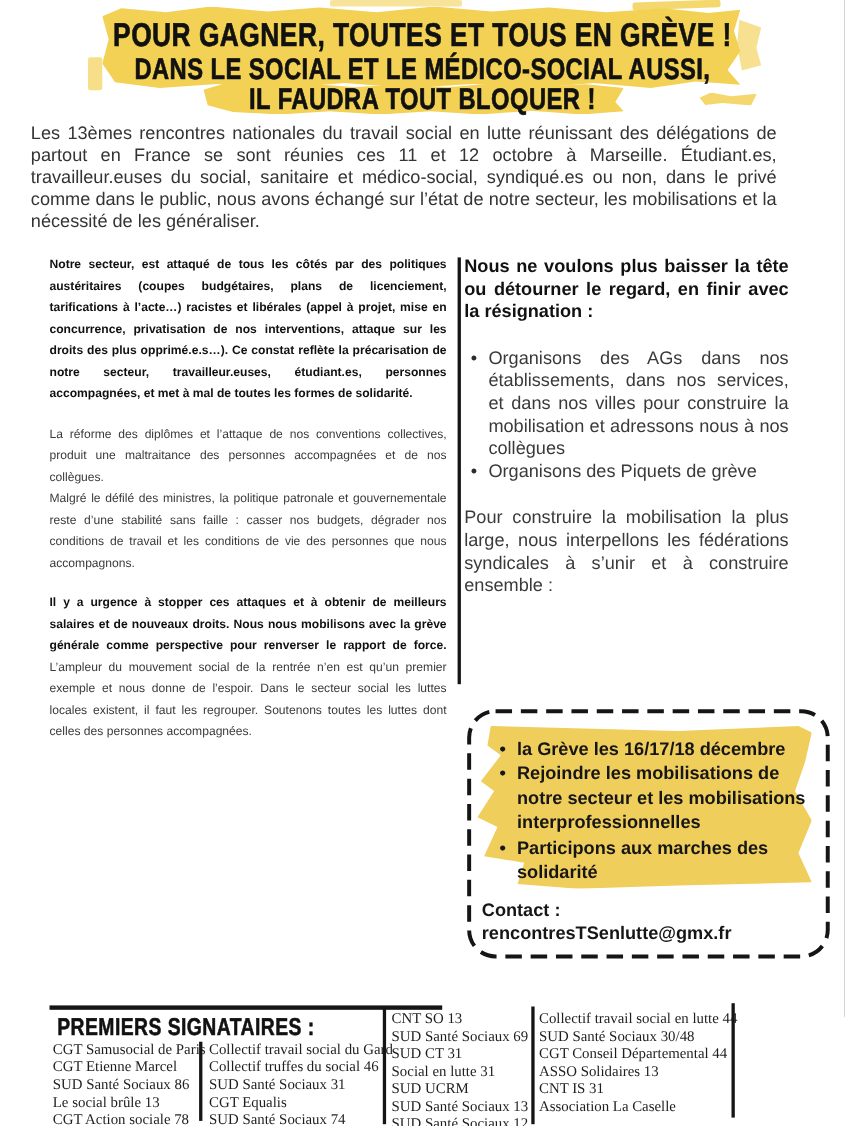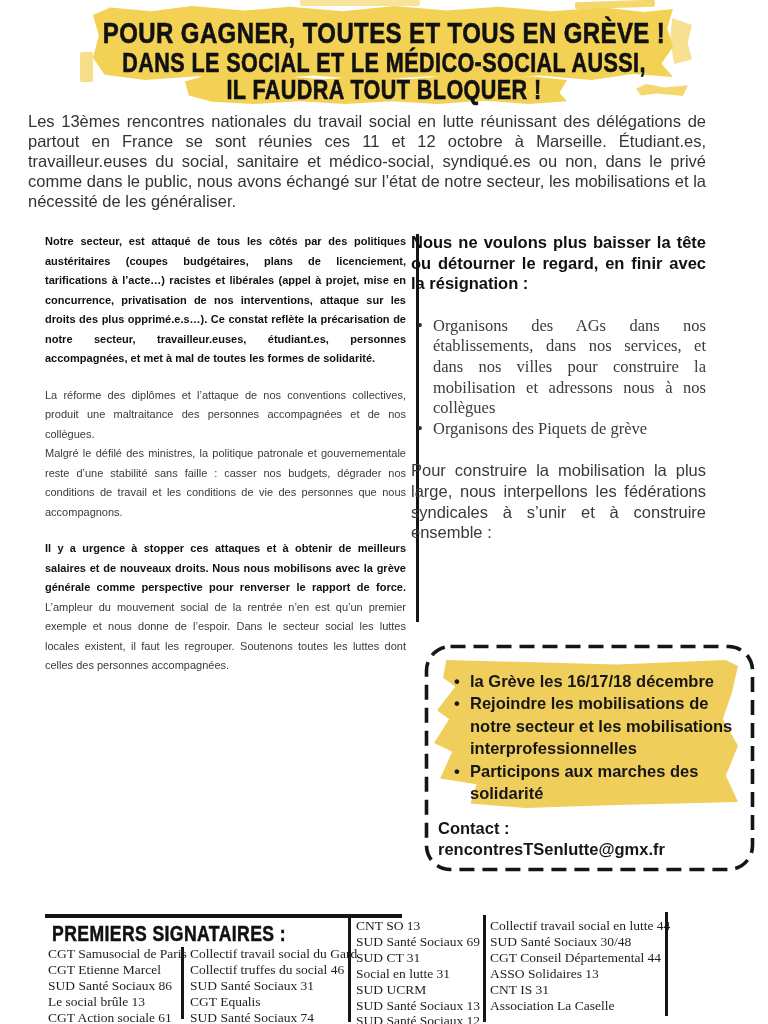--- a/index.html
+++ b/index.html
@@ -38,24 +38,24 @@
   
   .intro{
     position:absolute;left:28px;top:112px;width:678px;
     font-size:16.5px;line-height:19.9px;text-align:justify;color:#343434;
   }
   .col-left{position:absolute;left:45px;top:232px;width:361px;font-size:11px;line-height:19.5px;text-align:justify;}
   .col-left p{text-align:justify;}
   .bold-para{font-weight:bold;color:var(--ink);}
   .gap-after{margin-bottom:17px;}
   .divider{position:absolute;left:416px;top:234px;width:3px;height:388px;background:#151515;}
-  .col-right{position:absolute;left:411px;top:232px;width:295px;font-size:16.5px;line-height:20.6px;}
+  .col-right{position:absolute;left:422px;top:232px;width:295px;font-size:16.5px;line-height:20.6px;}
   .col-right .heading{font-weight:bold;color:var(--ink);text-align:justify;margin-bottom:22px;}
   ul.plain{list-style:none;}
-  .actions-list li{position:relative;padding-left:22px;text-align:justify;font-family:Liberation Serif, serif;}
+  .actions-list li{position:relative;padding-left:22px;text-align:justify;}
   .actions-list li::before{content:"\2022";position:absolute;left:6px;top:0;color:#2b2b2b;}
   .mobilization{margin-top:21px;text-align:justify;}
   
   .action-box{position:absolute;left:424px;top:644px;width:331px;height:228px;}
   .action-box svg{position:absolute;left:0;top:0;}
   .box-highlight{
     position:absolute;left:10px;top:16px;width:304px;height:148px;background:#f0ce5c;
     clip-path:polygon(4% 0%,60% 3%,96% 0%,100% 4%,98% 22%,95% 40%,100% 58%,96% 78%,100% 96%,60% 98%,30% 100%,12% 97%,14% 84%,2% 80%,6% 62%,0% 56%,5% 40%,1% 34%,7% 18%,3% 12%);
   }
   .demands-list{position:relative;margin:26px 18px 0 28px;font-weight:bold;color:#161616;
@@ -140,21 +140,21 @@
 
   <div class="sig-rule"></div>
   <div class="sig-title">PREMIERS SIGNATAIRES :</div>
 
   <div class="sig-col sig-col-1">
 
   <div>CGT Samusocial de Paris</div>
       <div>CGT Etienne Marcel</div>
       <div>SUD Santé Sociaux 86</div>
       <div>Le social brûle 13</div>
-      <div>CGT Action sociale 61</div>
+      <div>CGT Action sociale 78</div>
     </div>
   <div class="sig-bar bar-1"></div>
   <div class="sig-col sig-col-2">
 
   <div>Collectif travail social du Gard</div>
       <div>Collectif truffes du social 46</div>
       <div>SUD Santé Sociaux 31</div>
       <div>CGT Equalis</div>
       <div>SUD Santé Sociaux 74</div>
     </div>

